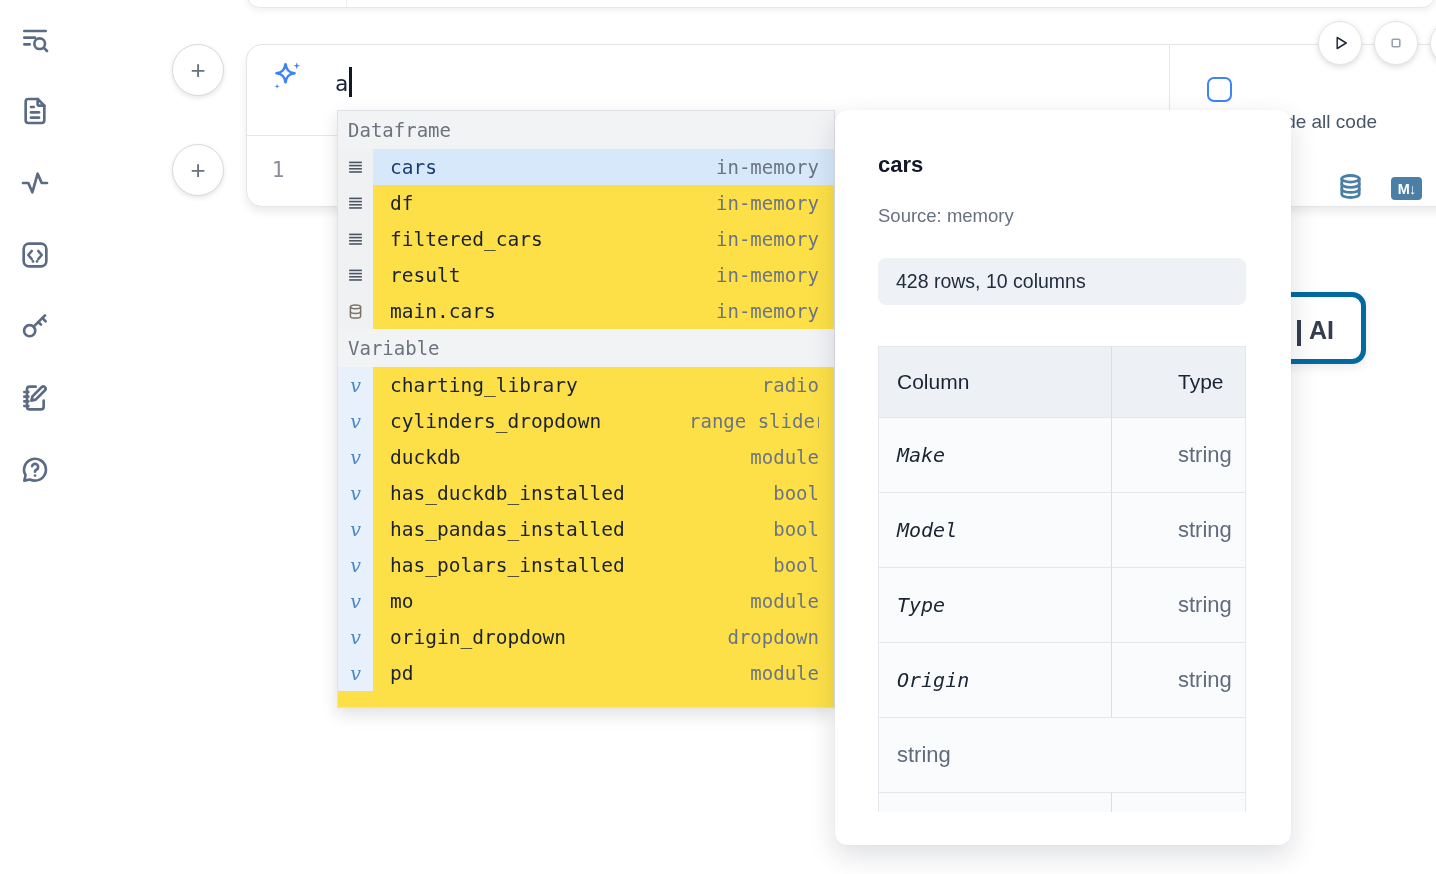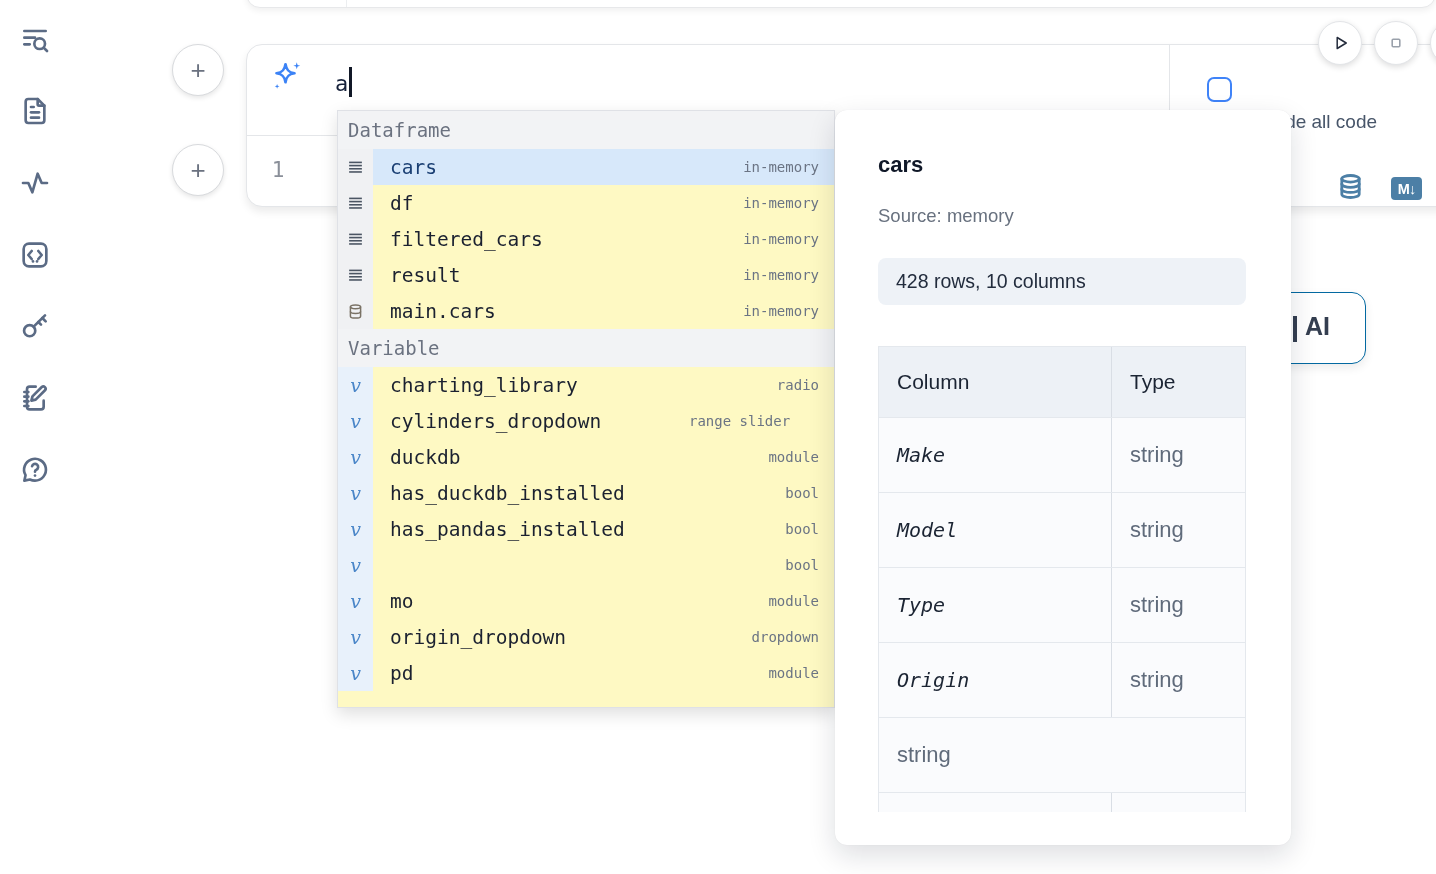--- a/index.html
+++ b/index.html
@@ -47,56 +47,56 @@
 
   
   .db-action { position:absolute; left:1336px; top:172px; width:29px; height:29px; z-index:3; cursor:pointer; }
   .db-action svg { width:29px; height:29px; stroke:#4c7fa6; stroke-width:2.3; fill:none; stroke-linecap:round; }
   .md-badge { position:absolute; left:1391px; top:177px; width:31px; height:23px; background:#4c7fa6;
               border-radius:4px; color:#fff; font-weight:bold; font-size:14.5px; display:flex;
               align-items:center; justify-content:center; letter-spacing:-1px; z-index:3; cursor:pointer; }
 
   
   .ai-card { position:absolute; left:1240px; top:292px; width:126px; height:72px; background:#fff;
-             border:1px solid #0369a1; border-radius:14px; box-shadow:0 4px 10px rgba(0,0,0,.08);
+             border:5px solid #0369a1; border-radius:14px; box-shadow:0 4px 10px rgba(0,0,0,.08);
              z-index:3; cursor:pointer; }
   .ai-card .stub { position:absolute; left:52px; top:23px; width:4px; height:26px; background:#343e50; }
   .ai-card .ai-label { position:absolute; left:64px; top:19px; font-weight:bold; font-size:25px; color:#343e50; }
 
   
-  .ac { position:absolute; left:337px; top:110px; width:498px; height:598px; background:#fef9c3;
+  .ac { position:absolute; left:337px; top:110px; width:498px; height:598px; background:#fde047;
         border:1px solid #dfe1e6; box-shadow:0 6px 16px rgba(0,0,0,.13); overflow:hidden; z-index:10; }
   .ac-head { height:38px; background:#f2f3f5; color:#6b7280; font-family:"DejaVu Sans Mono",monospace;
              font-size:19px; display:flex; align-items:center; padding-left:10px; }
   .ac-item { height:36px; display:flex; align-items:stretch; cursor:pointer; }
   .ac-gut { width:35px; flex:0 0 35px; display:flex; align-items:center; justify-content:center; }
   .gut-gray { background:#f0f1f3; }
   .gut-blue { background:#e8f1fb; }
   .v-glyph { font-family:"DejaVu Serif", serif; font-style:italic; color:#4a86c8; font-size:19px; }
   .ac-main { flex:1; display:flex; align-items:center; padding:0 15px 0 17px; min-width:0;
              font-family:"DejaVu Sans Mono",monospace; }
   .ac-item.sel .ac-main { background:#d7e8fa; }
   .ac-name { font-size:19.5px; color:#1b2130; white-space:nowrap; }
   .ac-item.sel .ac-name { color:#1a3f73; }
   .ac-spacer { flex:1; }
-  .ac-type { font-size:14px; color:#6b7484; white-space:nowrap; }
+  .ac-type { font-size:19px; color:#6b7484; white-space:nowrap; }
   .ac-type.clip { width:130px; overflow:hidden; text-align:left; flex:0 0 130px; }
   .ac-gut svg { width:17px; height:17px; }
 
   
   .panel { position:absolute; left:835px; top:110px; width:456px; height:735px; background:#fff;
            border-radius:12px; box-shadow:0 10px 28px rgba(15,23,42,.14), 0 0 1px rgba(15,23,42,.10); z-index:20; }
   .panel-title { position:absolute; left:43px; top:42px; font-size:22px; font-weight:bold; color:#101828; }
   .panel-source { position:absolute; left:43px; top:95px; font-size:18.5px; color:#68717f; }
   .panel-badge { position:absolute; left:43px; top:148px; width:368px; height:47px; background:#eef2f7;
                  border-radius:8px; display:flex; align-items:center; padding-left:18px;
                  font-size:19.5px; color:#222c3d; }
   .ptable-wrap { position:absolute; left:43px; top:236px; width:368px; height:466px; overflow:hidden; }
   .ptable { width:368px; border:1px solid #e4e8ed; }
-  .prow { display:flex; height:75px; background:#fafbfd; border-top:1px solid #e4e8ed; }
+  .prow { display:flex; height:75px; background:#fafbfd; border-top:1px solid #e4e8ed;gap:48px; }
   .prow.head { height:70px; background:#edf1f6; border-top:none; }
   .pc-col { width:233px; flex:0 0 233px; display:flex; align-items:center; padding-left:18px;
             border-right:1px solid #d9dee5; }
   .pc-type { flex:1; display:flex; align-items:center; padding-left:18px; }
   .prow.head .cell-txt { font-size:21px; color:#1b2433; }
   .prow .name-txt { font-family:"DejaVu Sans Mono",monospace; font-size:20px; color:#1b2433;font-style:italic; }
   .prow .type-txt { font-size:22px; color:#606b7b;text-align:center; }
 </style>
 </head>
 <body>
@@ -345,20 +345,21 @@
           <span class="ac-name">has_pandas_installed</span>
           <span class="ac-spacer"></span>
           <span class="ac-type">bool</span>
         </div>
       </div>
       <div class="ac-item">
         <div class="ac-gut gut-blue">
           <span class="v-glyph">v</span>
         </div>
         <div class="ac-main">
+          <span class="ac-name">has_polars_installed</span>
           <span class="ac-spacer"></span>
           <span class="ac-type">bool</span>
         </div>
       </div>
       <div class="ac-item">
         <div class="ac-gut gut-blue">
           <span class="v-glyph">v</span>
         </div>
         <div class="ac-main">
           <span class="ac-name">mo</span>

